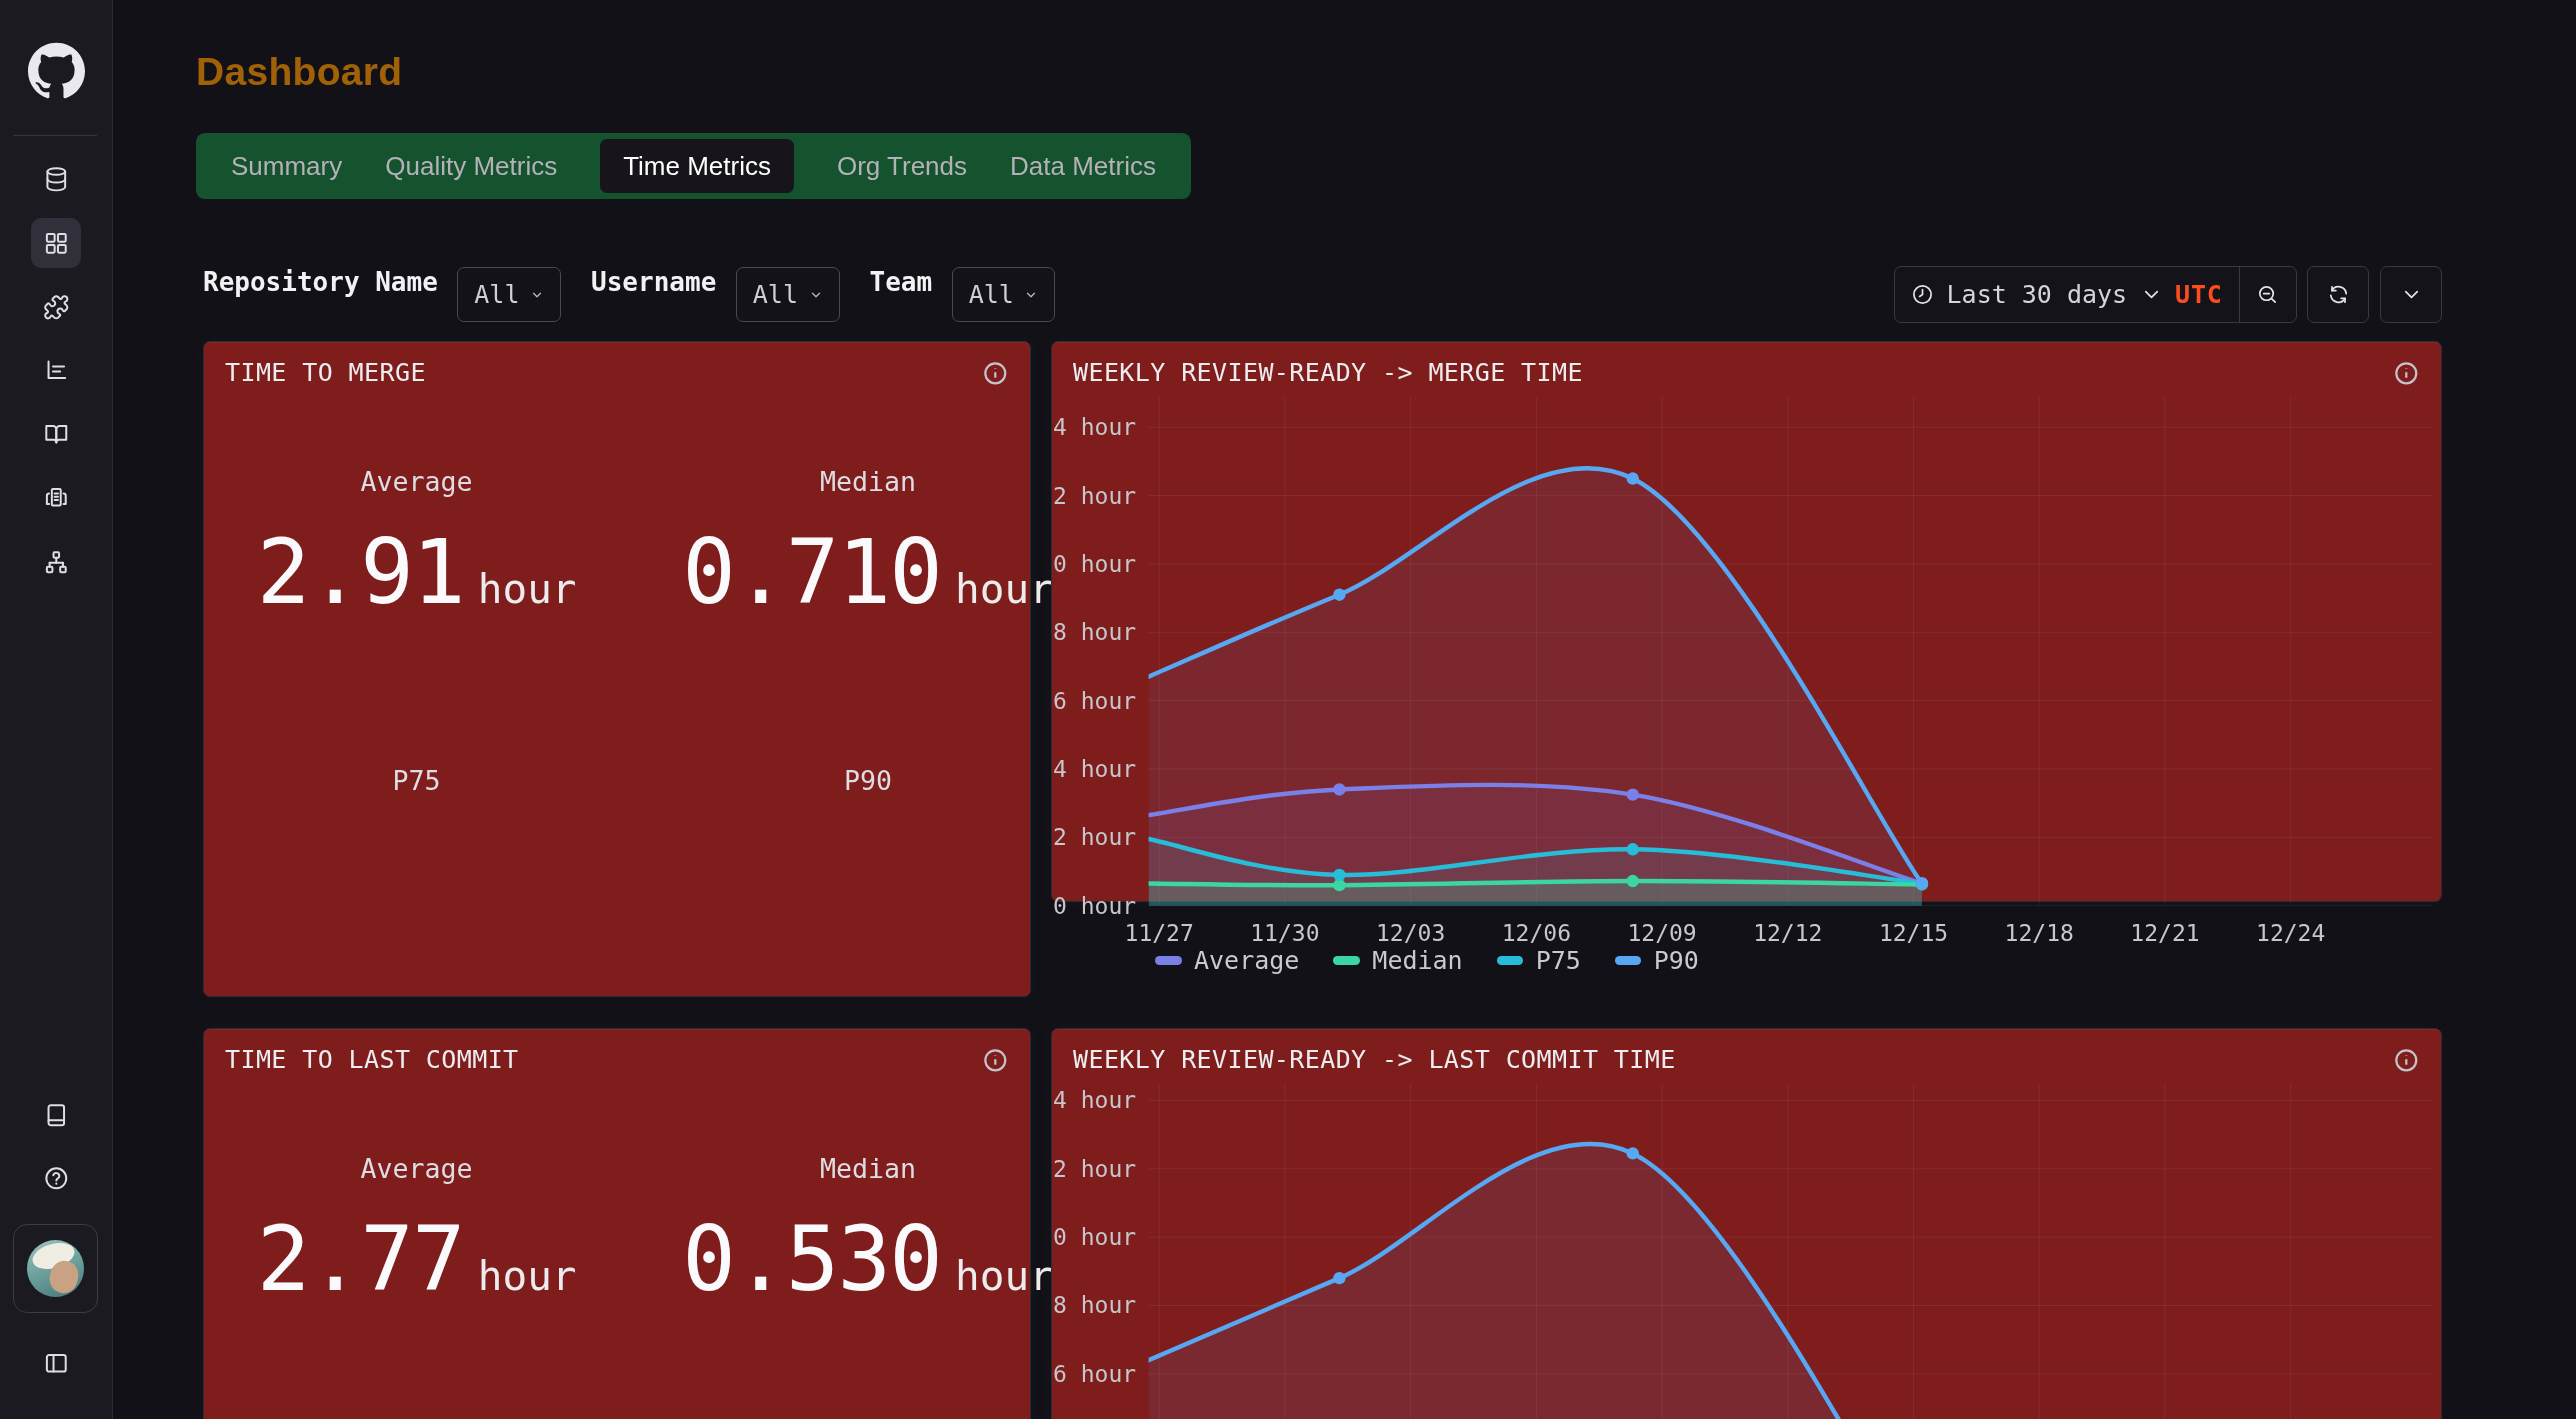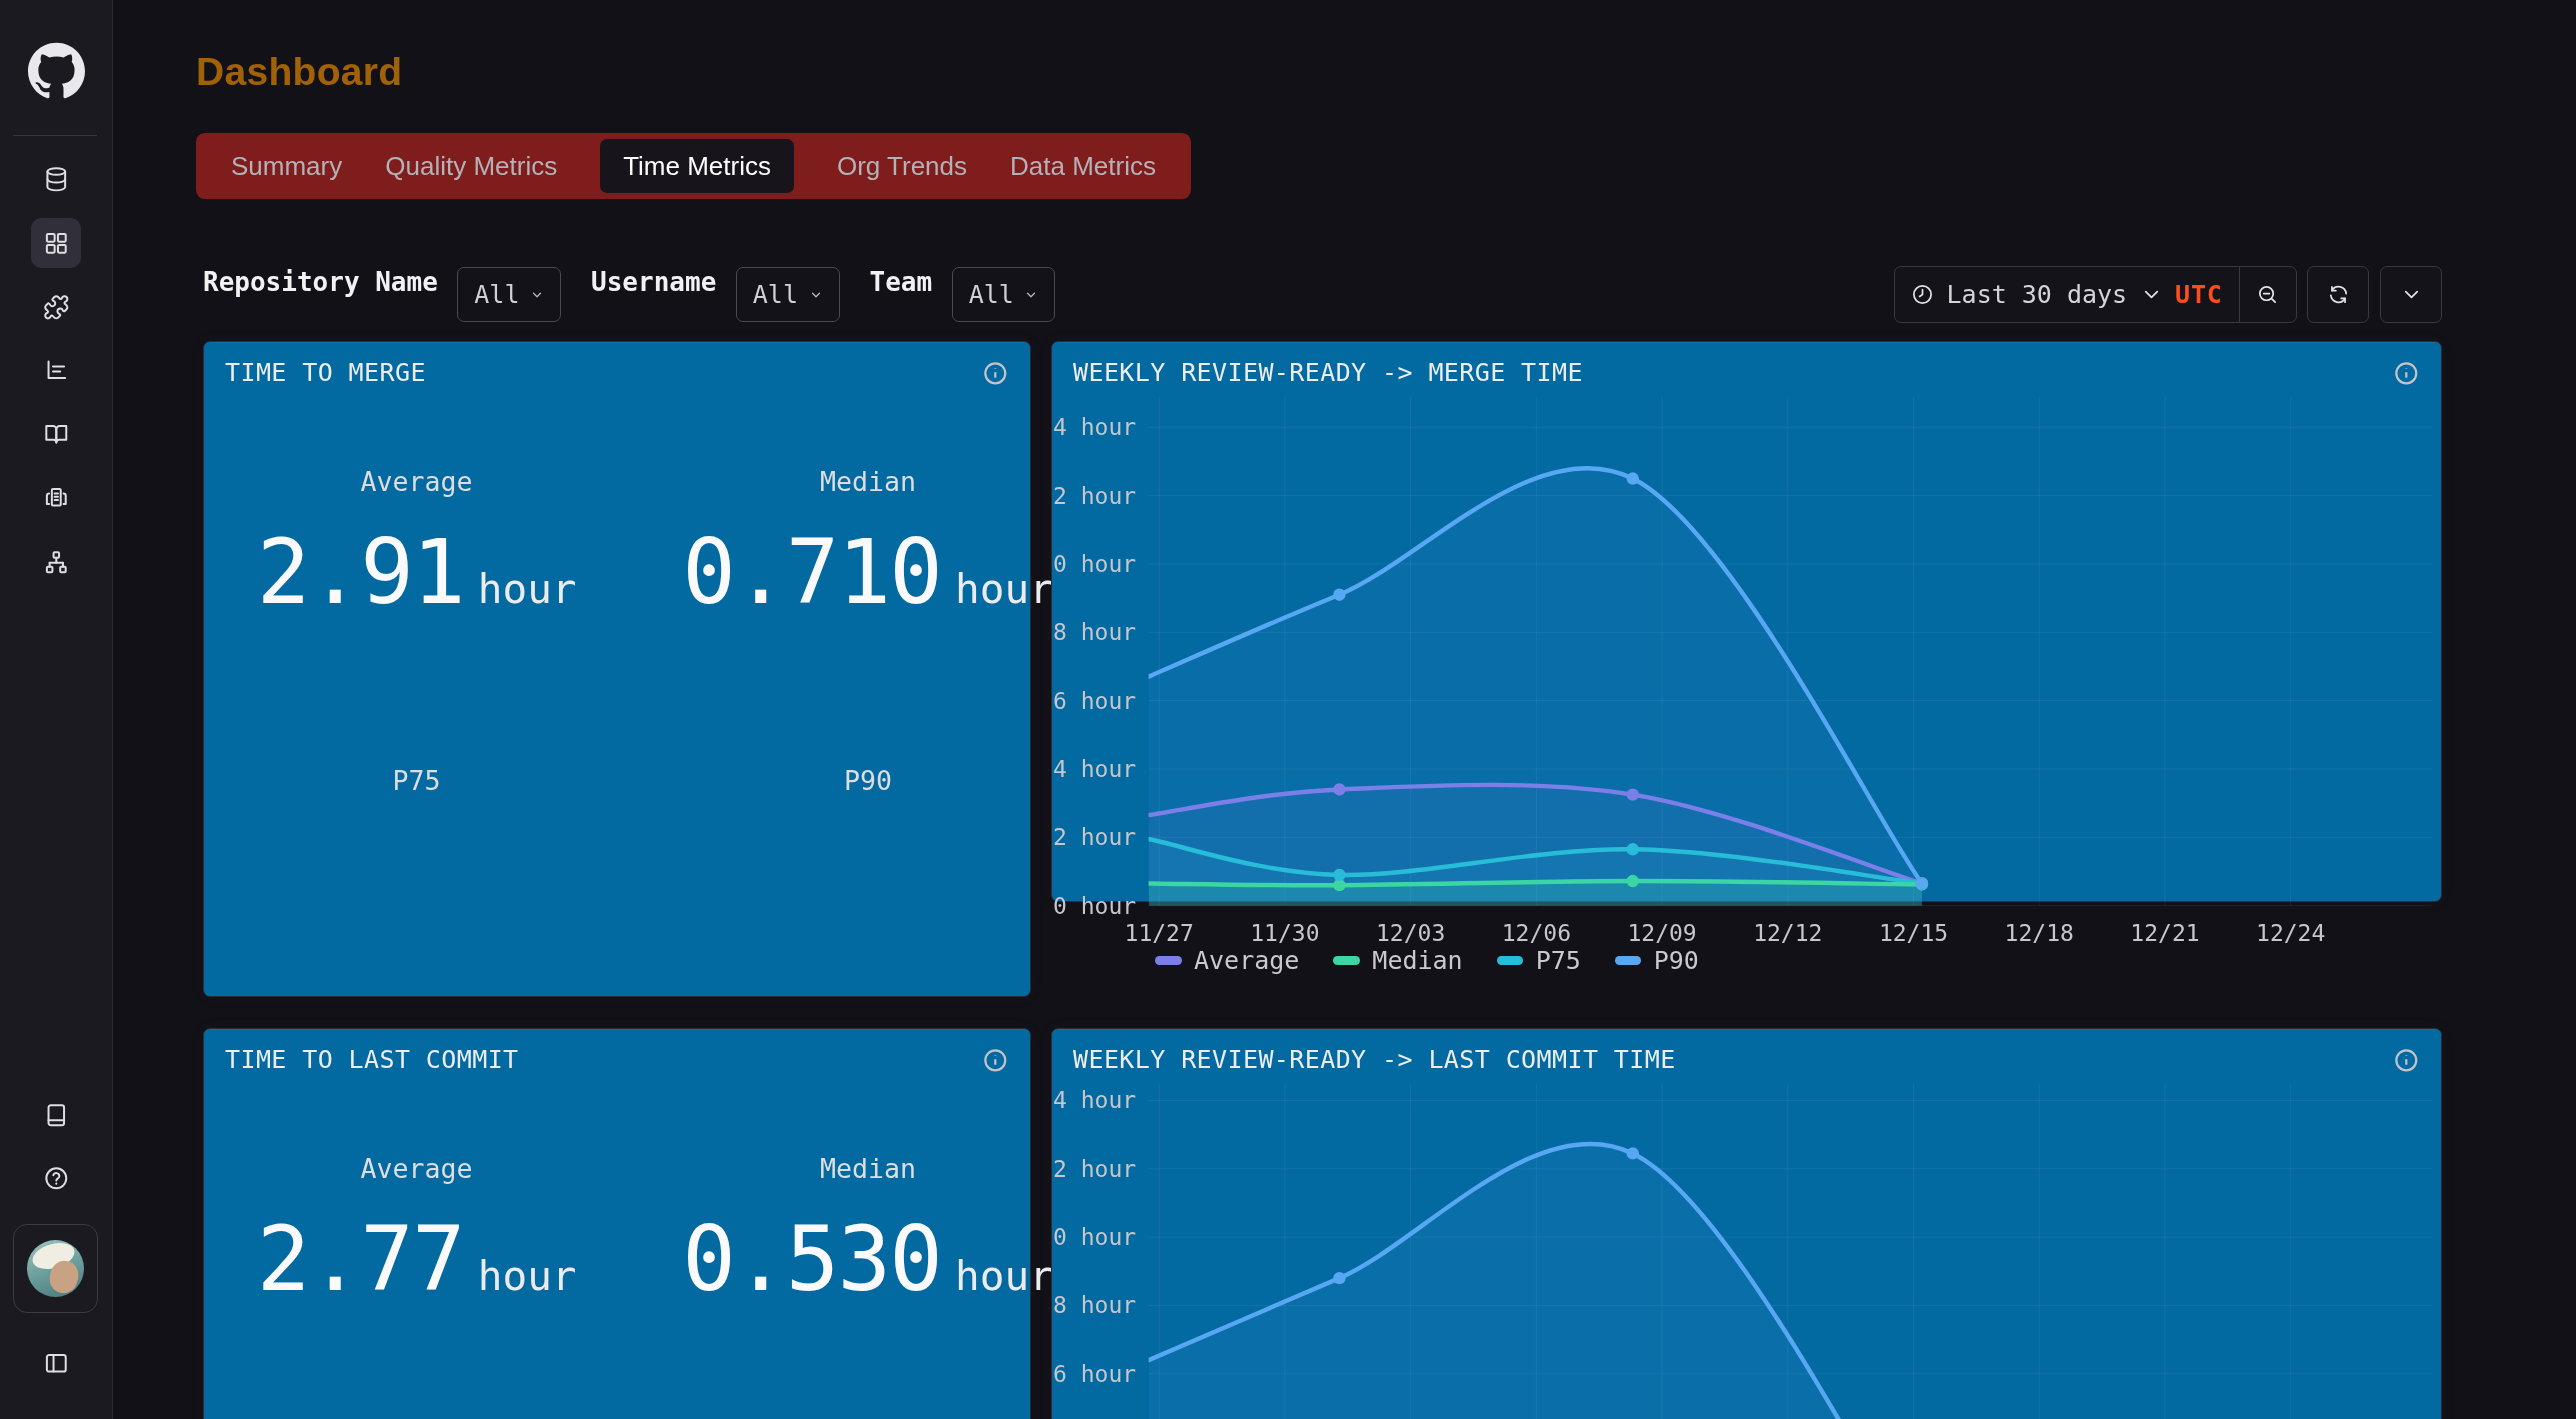--- a/index.html
+++ b/index.html
@@ -24,21 +24,21 @@
     background:linear-gradient(160deg,#9FC4C0 0%,#6FA3A0 45%,#47787A 100%); }
   .avatar-cap { position:absolute; left:4.4px; top:4.4px; width:43px; height:24px; background:#F0EDE3;
     border-radius:50%; transform:rotate(-16deg); }
   .avatar-face { position:absolute; right:6.2px; bottom:4.4px; width:28px; height:32px;
     background:#C9A284; border-radius:46%; transform:rotate(12deg); }
 
   
   .main { position:absolute; left:113px; top:0; right:0; height:1419px; background:#121117; }
   .page-title { position:absolute; left:83px; top:50px; font-family:"Liberation Sans",sans-serif;
     font-size:39px; font-weight:700; color:#a16207; letter-spacing:0.3px; }
-  .tabbar { position:absolute; left:83px; top:133px; height:66px; background:#7f1d1d;
+  .tabbar { position:absolute; left:83px; top:133px; height:66px; background:#14532d;
     border-radius:8.9px; display:flex; align-items:center; padding:4px 35px; gap:43px; }
   .tab { font-family:"Liberation Sans",sans-serif; font-size:26px; color:#B4B1B9; cursor:pointer; }
   .tab.active { background:#17151B; color:#FFFFFF; border-radius:7px; padding:11.5px 23px; }
 
   
   .filters { position:absolute; left:90px; top:266px; height:57px; display:flex;
     align-items:center; gap:30px; }
   .filter-group { display:flex; align-items:flex-start; gap:19.5px; }
   .filter-label { font-size:26px; font-weight:600; color:#F2F2F5; }
   .select { display:flex; align-items:center; gap:10.6px; border:0.9px solid #4A4952; border-radius:7px;
@@ -56,21 +56,21 @@
   .tp-range { font-size:25px; color:#D4D4D9; }
   .tp-utc { font-size:25px; font-weight:700; color:#FF4C1C; letter-spacing:0.9px; }
   .tp-zoom { width:57px; border-left:0.9px solid #3A3941; display:flex; align-items:center;
     justify-content:center; cursor:pointer; }
   .tp-zoom svg, .ctl-btn svg { width:23px; height:23px; stroke:#E2E2E7; stroke-width:1.8; fill:none;
     stroke-linecap:round; stroke-linejoin:round; }
   .ctl-btn { width:62px; height:57px; border:0.9px solid #3A3941; border-radius:7px; background:#141319;
     display:flex; align-items:center; justify-content:center; cursor:pointer; }
 
   
-  .card { position:absolute; background:#0369a1; border:0.9px solid #2C2B33; border-radius:7px;
+  .card { position:absolute; background:#7f1d1d; border:0.9px solid #2C2B33; border-radius:7px;
     box-shadow:inset 0 0.9px 0 rgba(255,255,255,.05), 0 0 16px rgba(120,120,160,.05); }
   .card-stats-left  { left:90px; top:341px; width:828px; height:656px; }
   .card-chart-merge { left:938px; top:341px; width:1391px; height:561px; }
   .card-stats-left2 { left:90px; top:1028px; width:828px; height:656px; }
   .card-chart-commit{ left:938px; top:1028px; width:1391px; height:656px; }
   .card-title { position:absolute; left:21px; top:16px; font-size:25px; color:#EDEDF0;
     letter-spacing:0.4px; white-space:pre; }
   .info-btn { position:absolute; right:17.7px; top:14px; width:35px; height:35px; display:flex;
     align-items:center; justify-content:center; cursor:pointer; }
   .info-btn svg { width:26.6px; height:26.6px; stroke:#C3C3C9; stroke-width:2; fill:none; }

